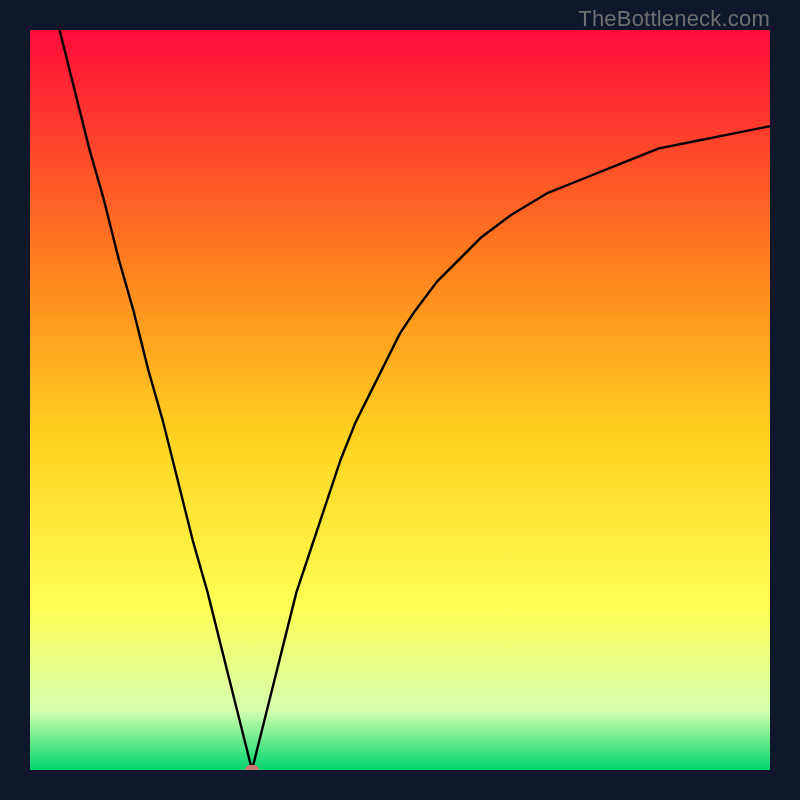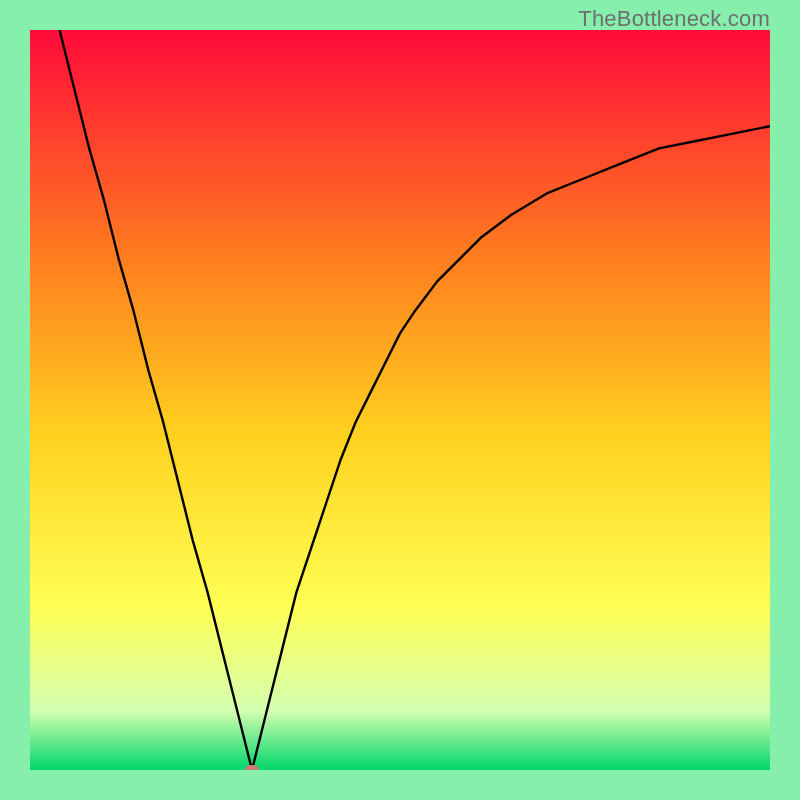--- a/index.html
+++ b/index.html
@@ -8,21 +8,21 @@
     width: 800px;
     height: 800px;
     overflow: hidden;
     background: #fff;
     font-family: Arial, Helvetica, sans-serif;
   }
   .frame {
     position: relative;
     width: 800px;
     height: 800px;
-    background: #86efac;
+    background: #0f172a;
   }
   .plot-area {
     position: absolute;
     left: 30px;
     top: 30px;
     width: 740px;
     height: 740px;
     overflow: hidden;
   }
   .gradient-bg {

